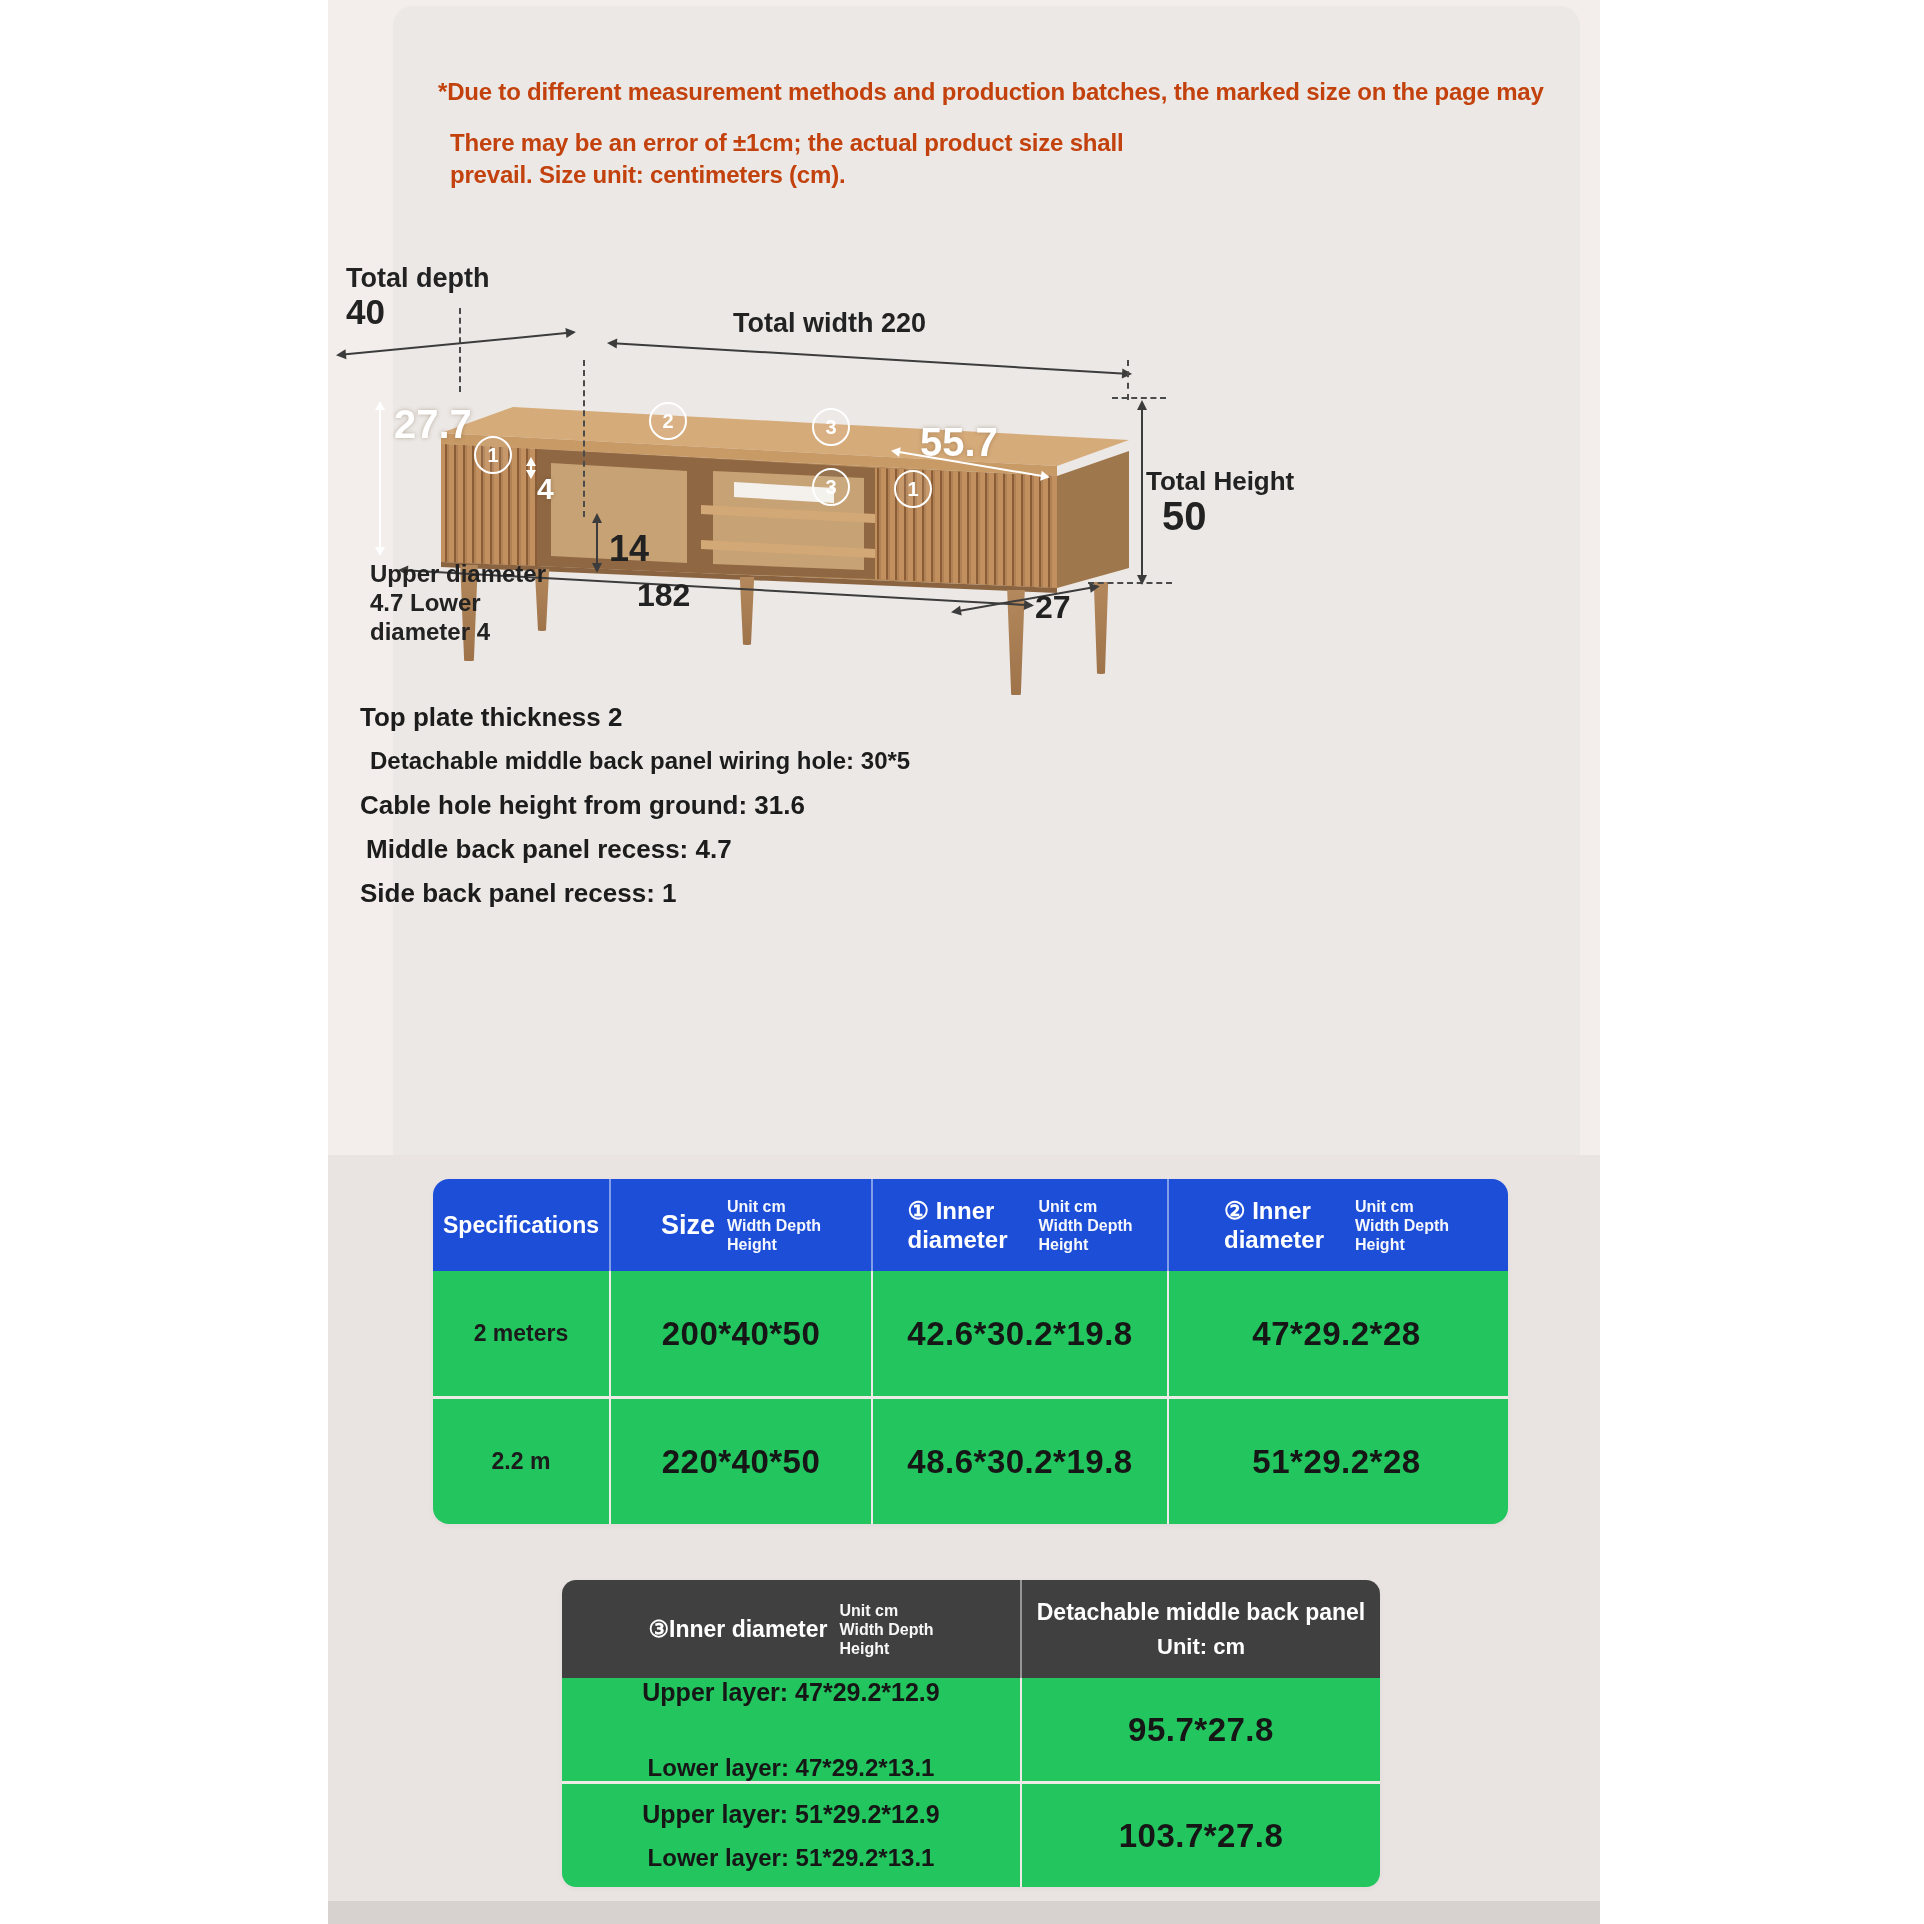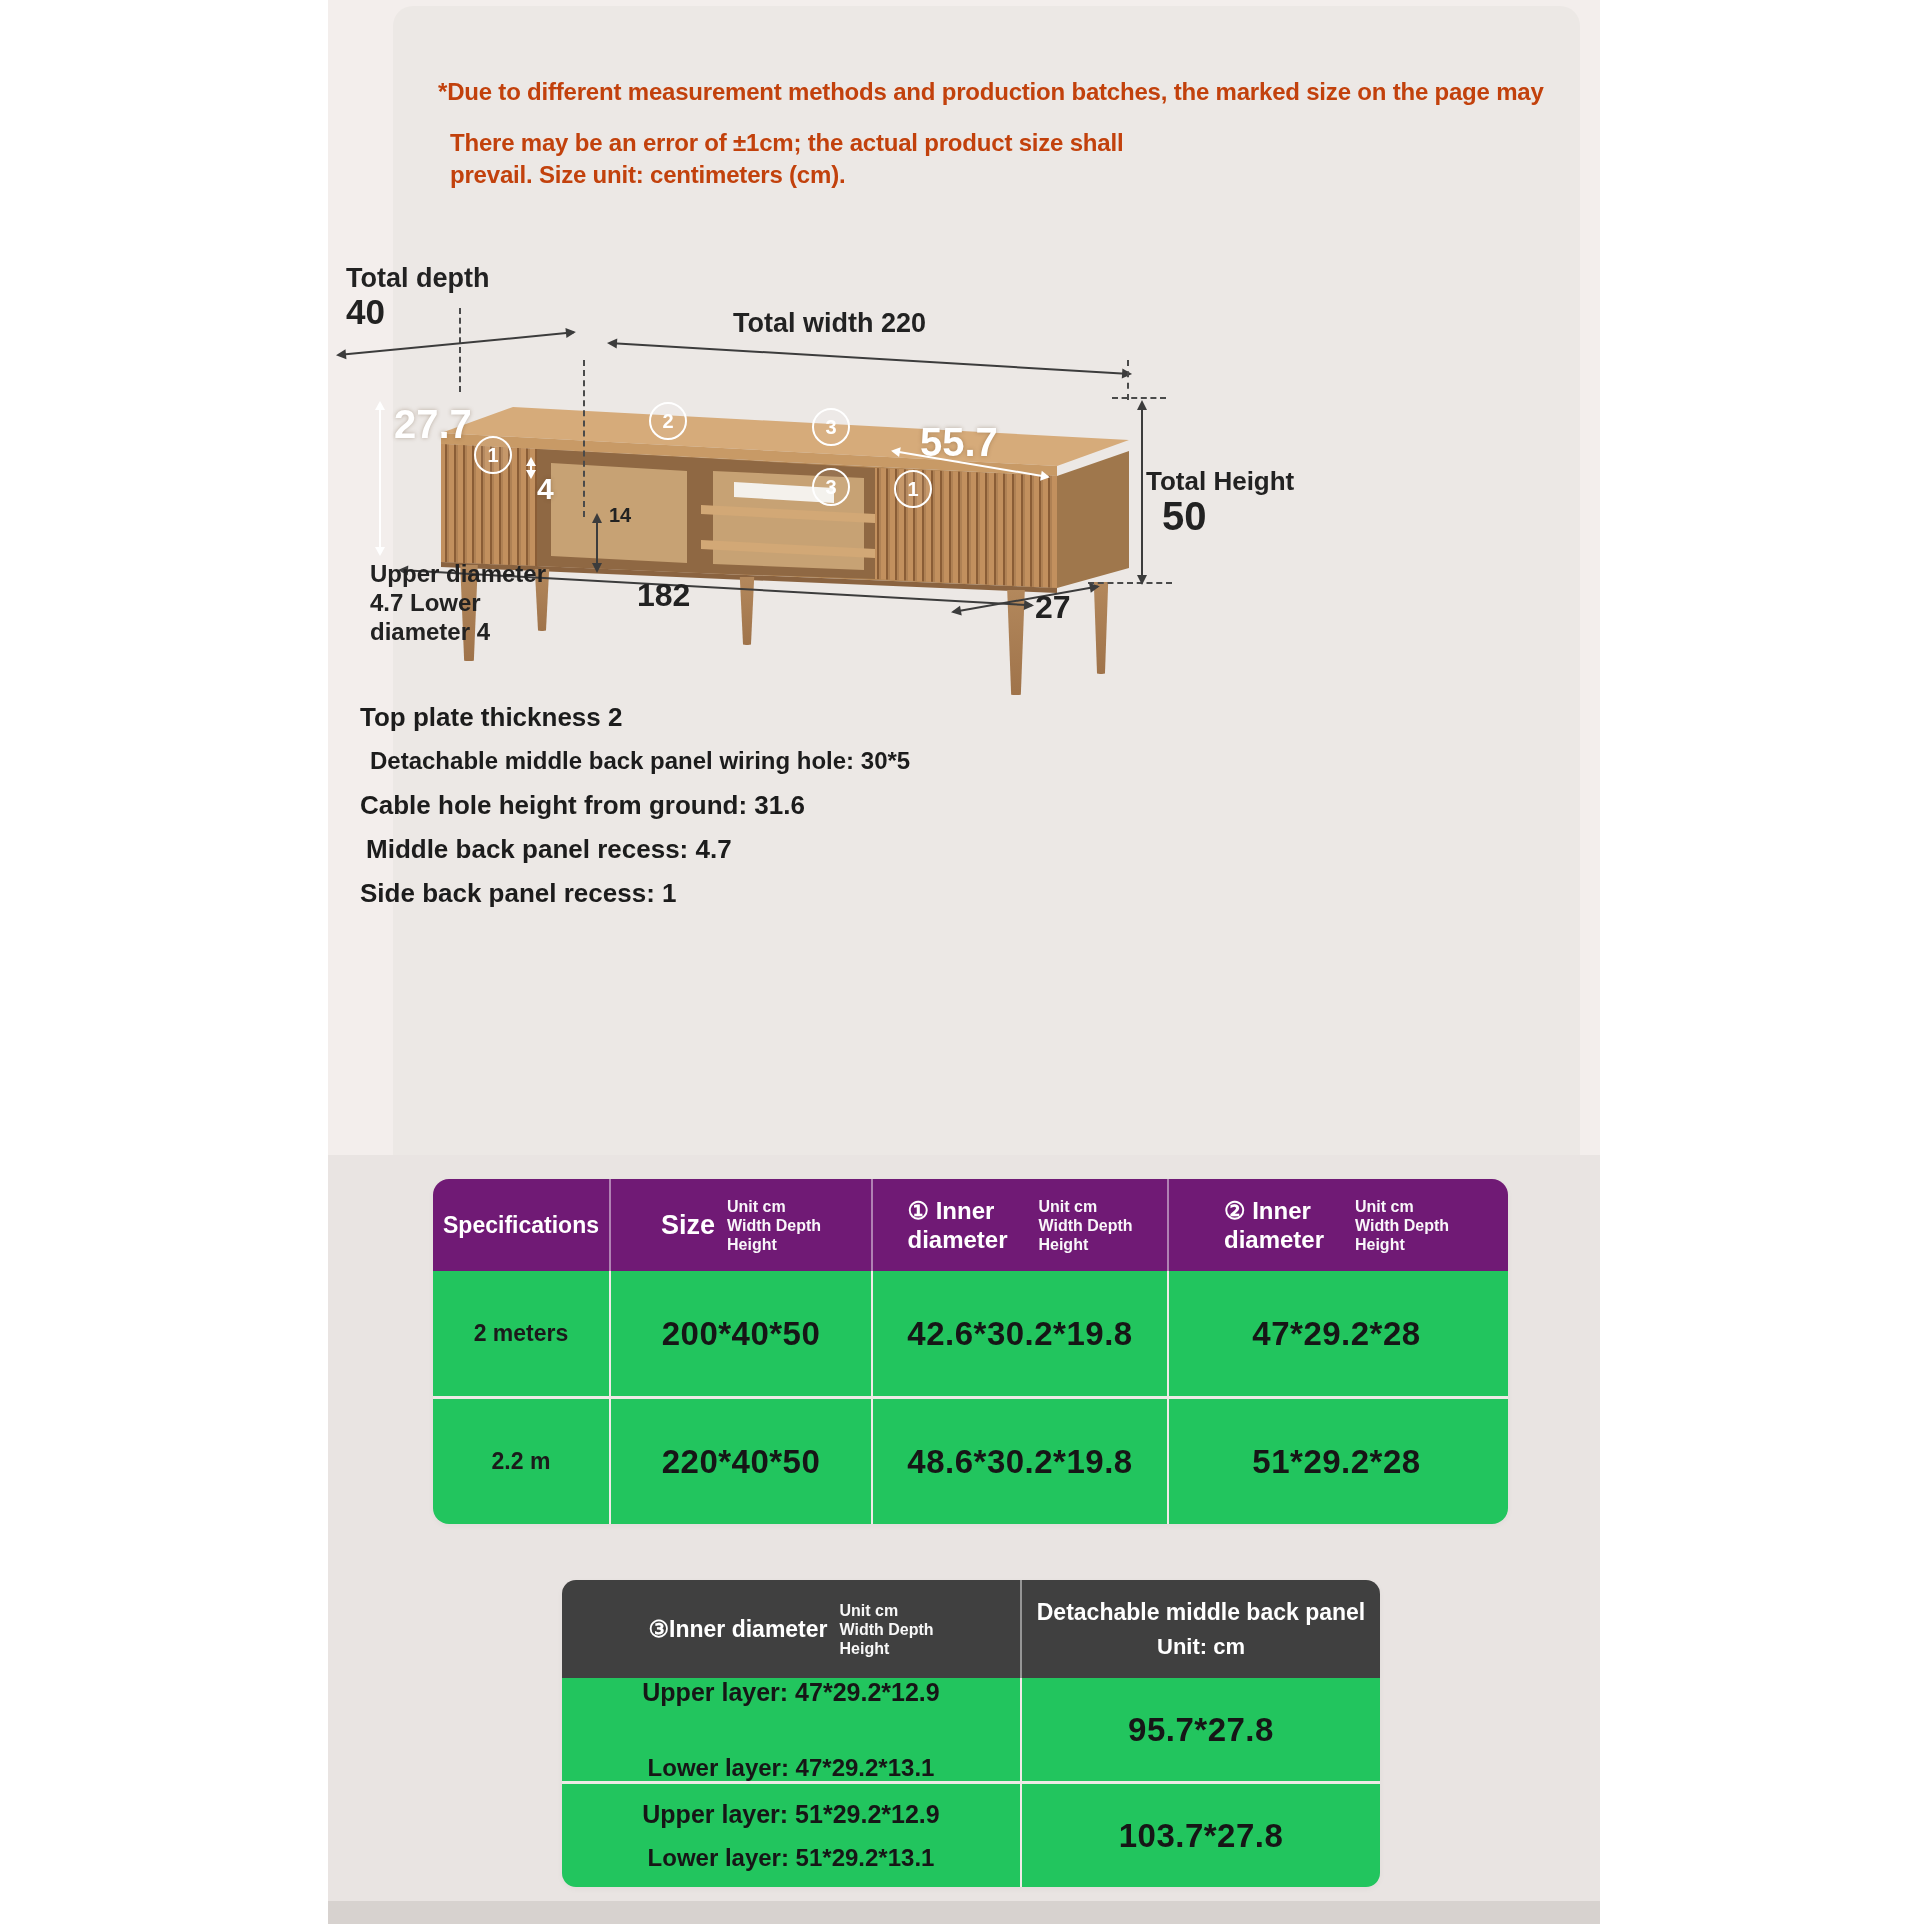--- a/index.html
+++ b/index.html
@@ -117,40 +117,40 @@
   <div class="dline" style="left:609px;top:342px;width:522px;transform:rotate(3.4deg);"></div>
   <div class="dashv" style="left:1127px;top:360px;height:40px;"></div>
 
   <div class="dashh" style="left:1112px;top:397px;width:54px;"></div>
   <div class="dashh" style="left:1088px;top:582px;width:84px;"></div>
   <div class="dline" style="left:1142px;top:401px;width:181px;transform:rotate(90deg);"></div>
   <div class="abs dimlabel" style="left:1146px;top:466px;font-size:26px;">Total Height</div>
   <div class="abs dimlabel" style="left:1162px;top:494px;font-size:40px;">50</div>
 
   <div class="dline" style="left:597px;top:514px;width:56px;transform:rotate(90deg);"></div>
-  <div class="abs dimlabel" style="left:609px;top:504px;font-size:20px;">14</div>
+  <div class="abs dimlabel" style="left:609px;top:528px;font-size:36px;">14</div>
 
   <div class="dline" style="left:400px;top:569px;width:633px;transform:rotate(3.2deg);"></div>
   <div class="abs dimlabel" style="left:637px;top:577px;font-size:32px;">182</div>
 
   <div class="dline" style="left:953px;top:611px;width:147px;transform:rotate(-10deg);"></div>
   <div class="abs dimlabel" style="left:1035px;top:589px;font-size:32px;">27</div>
 
   <div class="abs dimlabel" style="left:370px;top:560px;font-size:24px;">Upper diameter</div>
   <div class="abs dimlabel" style="left:370px;top:589px;font-size:24px;">4.7 Lower</div>
   <div class="abs dimlabel" style="left:370px;top:618px;font-size:24px;">diameter 4</div>
 
   <div class="abs note" style="left:360px;top:702px;font-size:26px;">Top plate thickness 2</div>
   <div class="abs note" style="left:370px;top:747px;font-size:24px;">Detachable middle back panel wiring hole: 30*5</div>
   <div class="abs note" style="left:360px;top:790px;font-size:26px;">Cable hole height from ground: 31.6</div>
   <div class="abs note" style="left:366px;top:834px;font-size:26px;">Middle back panel recess: 4.7</div>
   <div class="abs note" style="left:360px;top:878px;font-size:26px;">Side back panel recess: 1</div>
 
   <div class="tbl" style="left:433px;top:1179px;width:1075px;">
-    <div class="thead" style="height:92px;background:#701a75;">
+    <div class="thead" style="height:92px;background:#1d4ed8;">
       <div class="th" style="width:176px;">
         <span class="th-main" style="font-size:23px;">Specifications</span>
       </div>
       <div class="th" style="width:262px;">
         <span class="th-main" style="font-size:27px;">Size</span>
         <span class="unit">
           <span style="display:block;">Unit cm</span>
           <span style="display:block;">Width Depth</span>
           <span style="display:block;">Height</span>
         </span>

